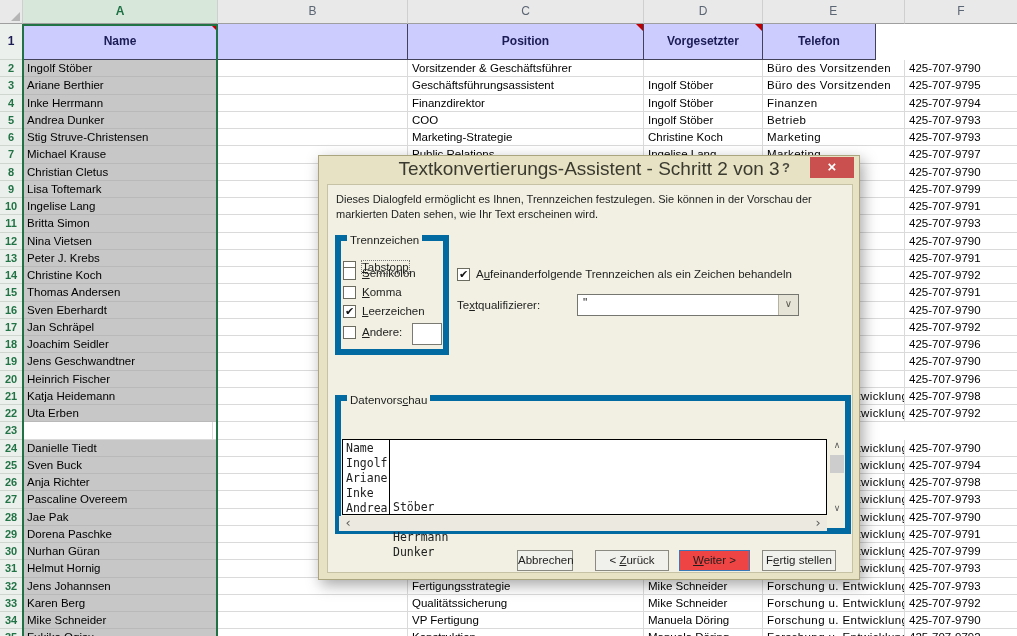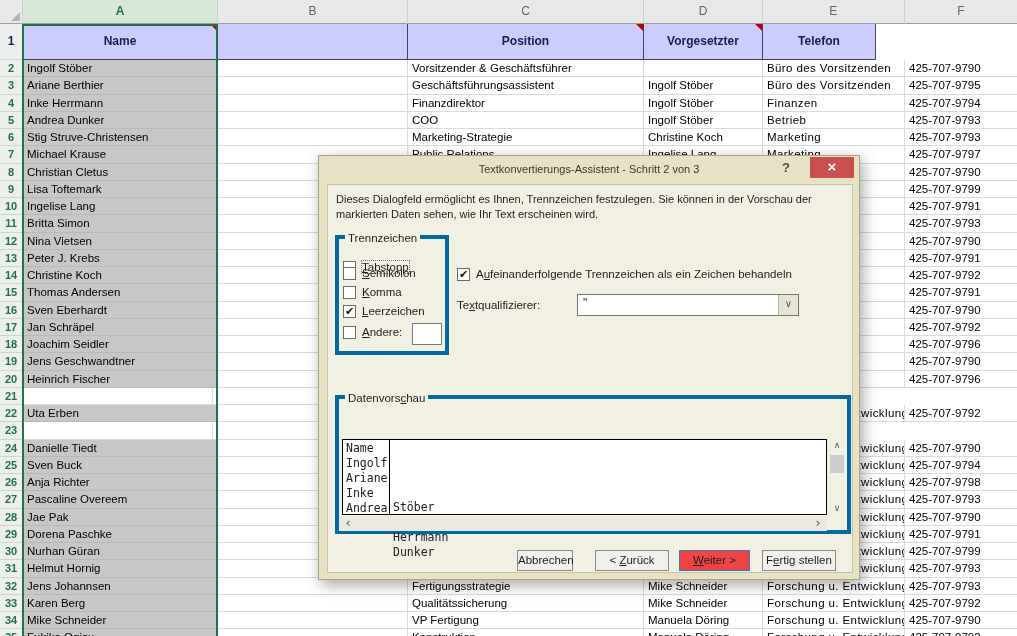--- a/index.html
+++ b/index.html
@@ -46,31 +46,31 @@
 
   
   .col-sel { position:absolute; left:22px; top:24px; width:196px; height:612px;
       border:2px solid #217346; border-bottom:none; pointer-events:none; z-index:3; }
 
   
   .dlg { position:absolute; left:318px; top:155px; width:542px; height:425px;
       background:#e7e2c3; border:1px solid #aaa57e; z-index:10;
       box-shadow:3px 5px 14px rgba(0,0,0,0.35); font-size:11.5px; color:#1e1e1e; }
   .dlg-title { position:absolute; left:0; top:0; width:100%; height:40px;
-      text-align:center; line-height:26px; font-size:11px; color:#3a3a30; }
+      text-align:center; line-height:26px; font-size:19px; color:#3a3a30; }
   .dlg-help { position:absolute; top:4px; right:64px; width:18px; height:18px;
       text-align:center; font-size:13px; font-weight:bold; color:#4a4a42; cursor:default; }
   .dlg-close { position:absolute; top:1px; right:5px; width:44px; height:21px;
       background:#c9504e; color:#fff; text-align:center; line-height:20px;
       font-size:15px; font-weight:bold; }
   .panel { position:absolute; left:8px; top:28px; width:526px; height:389px;
       background:#f1f0e3; border:1px solid #c6c2a6; }
   .desc { position:absolute; left:8px; top:7px; width:510px; font-size:11px; line-height:15px; }
 
-  .grp { position:absolute; border:4px solid #0369a1; }
+  .grp { position:absolute; border:6px solid #0369a1; }
   .grp-label { position:absolute; top:-7px; left:6px; background:#f1f0e3; padding:0 3px;
       font-size:11.5px; }
   .grp-delim { left:7px; top:50px; width:114px; height:120px; }
   .grp-prev  { left:7px; top:210px; width:516px; height:139px; }
 
   .cbrow { position:absolute; display:flex; align-items:center; gap:6px; height:14px; }
   .cb { flex:none; width:13px; height:13px; background:#fff; border:1px solid #6b6b60;
         font-size:11px; line-height:11px; text-align:center; color:#111; }
   .cb-label { font-size:11.5px; }
   .focus-dotted { outline:1px dotted #777; }
@@ -305,20 +305,21 @@
       <div class="cell c-rn rn">20</div>
       <div class="cell c-a a-cell">Heinrich Fischer</div>
       <div class="cell c-b"></div>
       <div class="cell c-c"></div>
       <div class="cell c-d"></div>
       <div class="cell c-e"></div>
       <div class="cell c-f">425-707-9796</div>
     </div>
         <div class="row r-data">
       <div class="cell c-rn rn">21</div>
+      <div class="cell c-a a-cell">Katja Heidemann</div>
       <div class="cell c-b"></div>
       <div class="cell c-c"></div>
       <div class="cell c-d"></div>
       <div class="cell c-e">Forschung u. Entwicklung</div>
       <div class="cell c-f">425-707-9798</div>
     </div>
         <div class="row r-data">
       <div class="cell c-rn rn">22</div>
       <div class="cell c-a a-cell">Uta Erben</div>
       <div class="cell c-b"></div>

